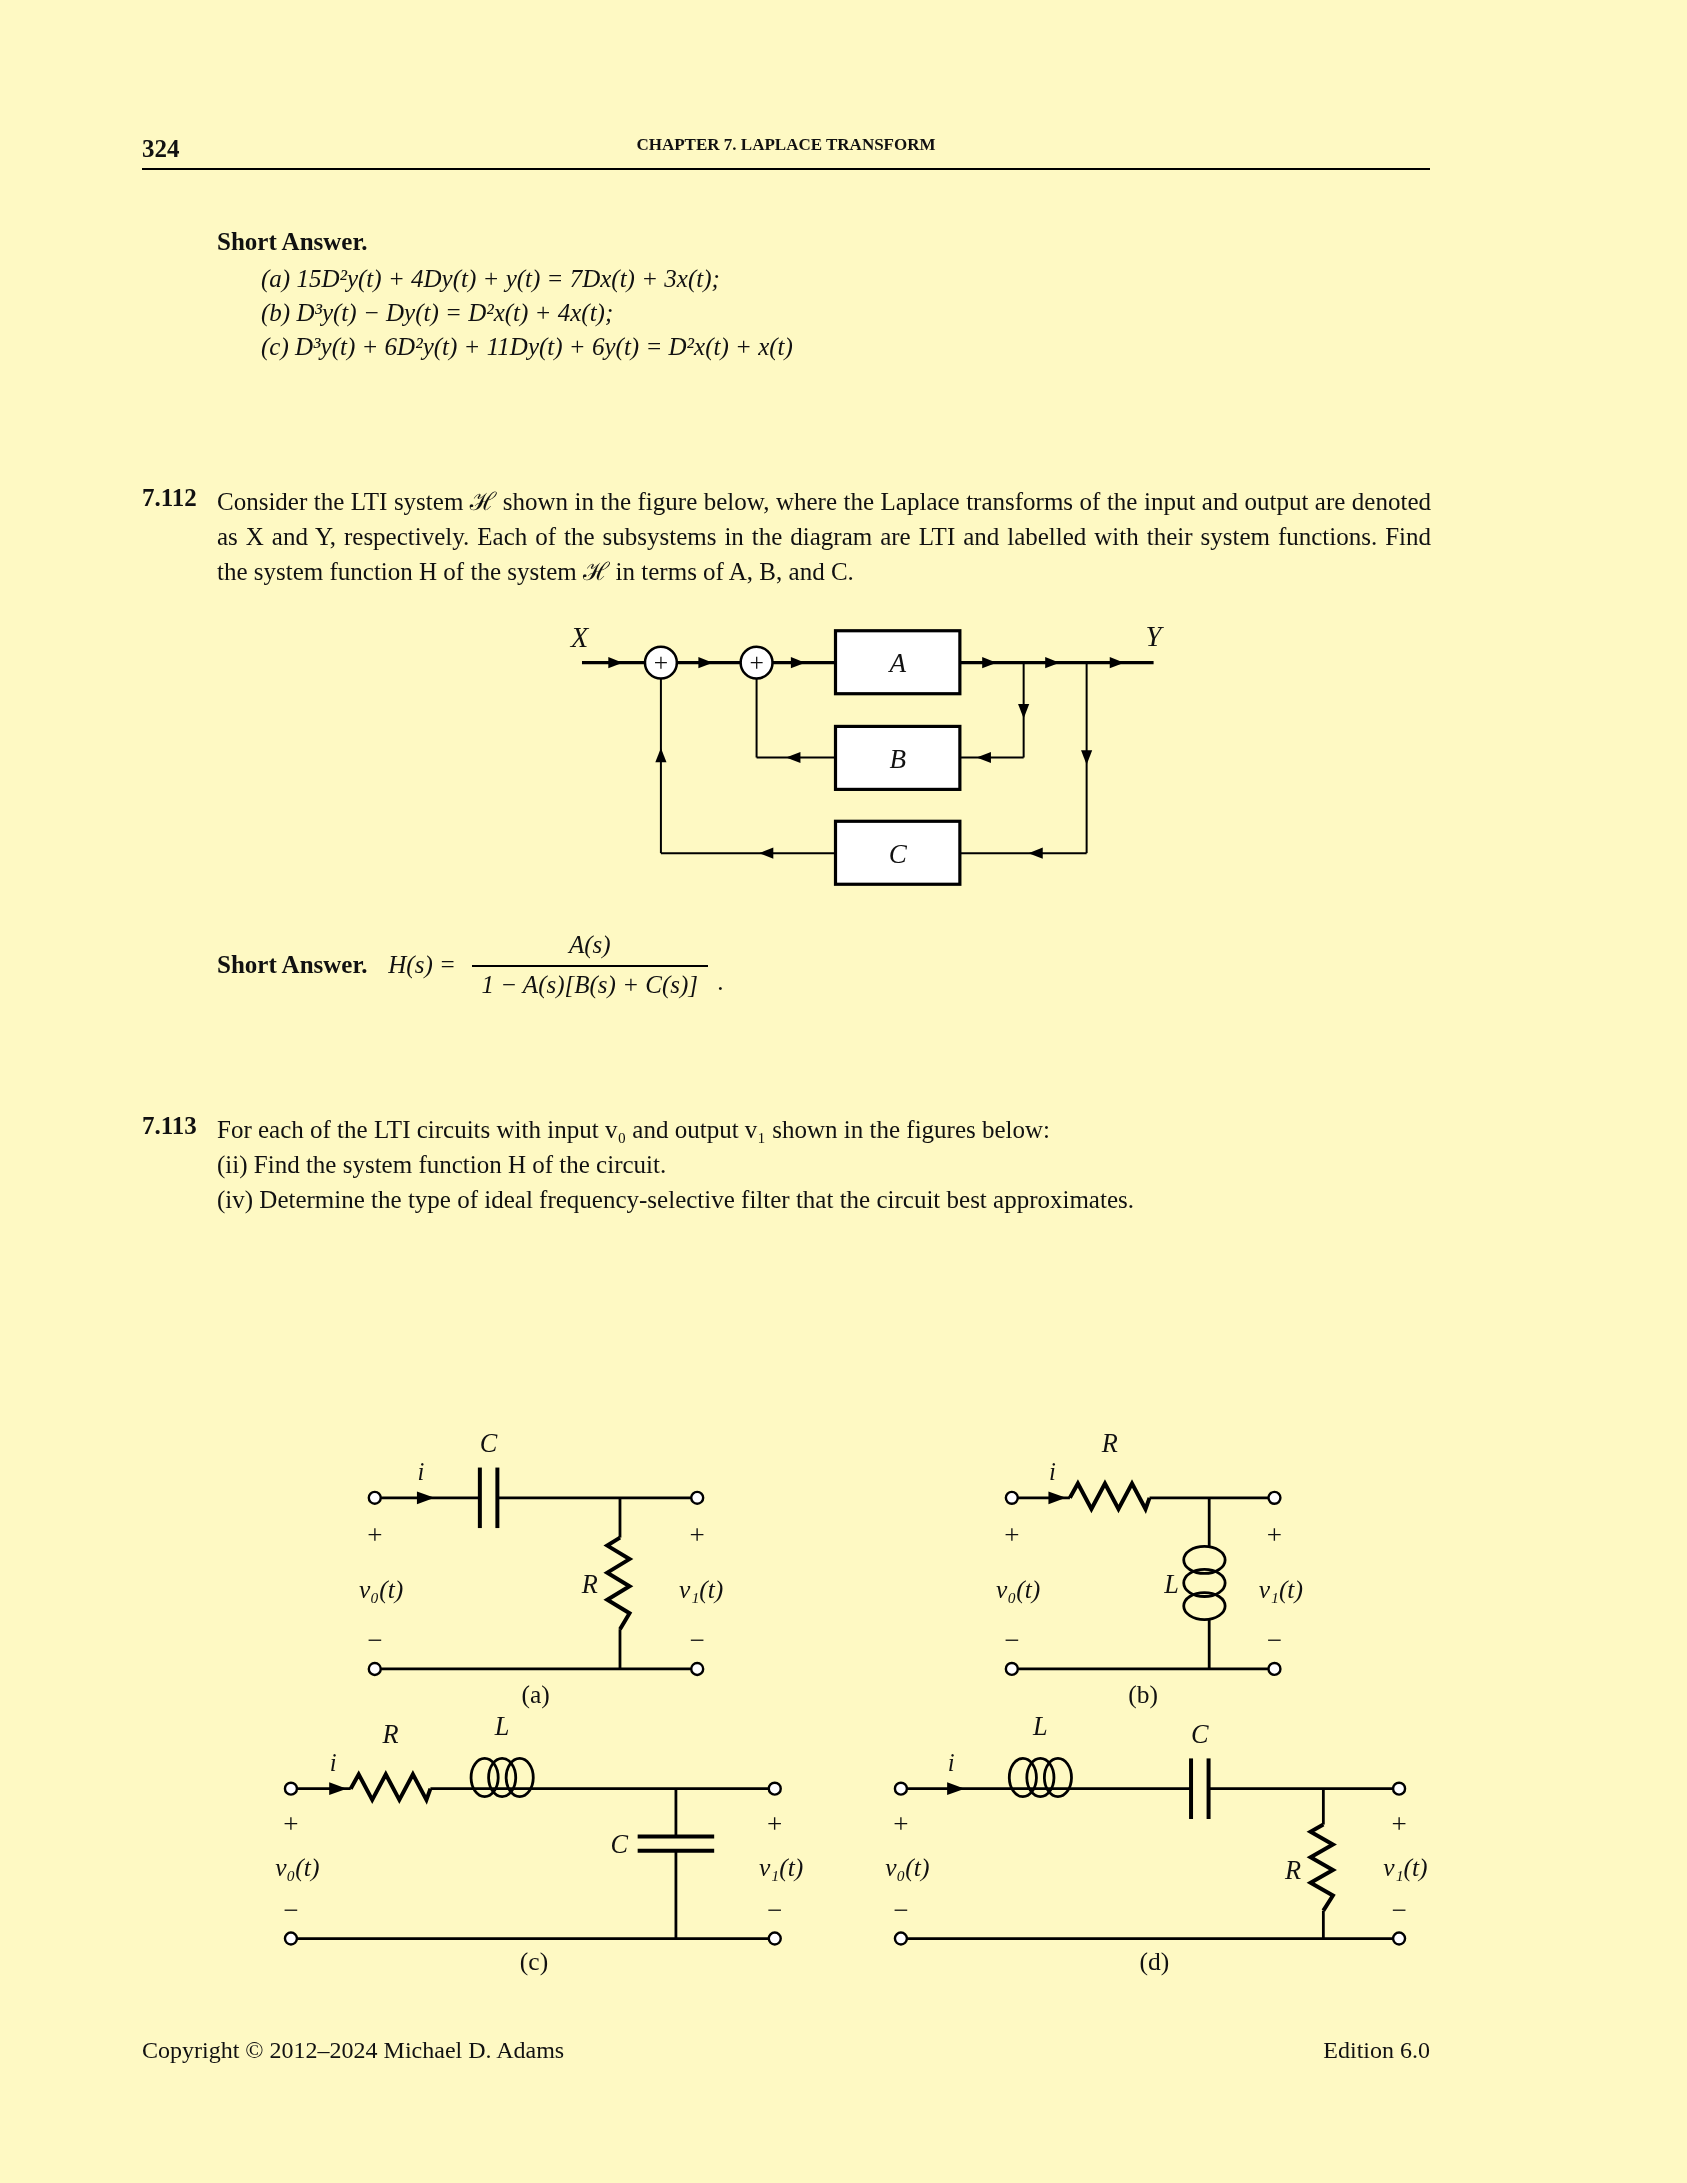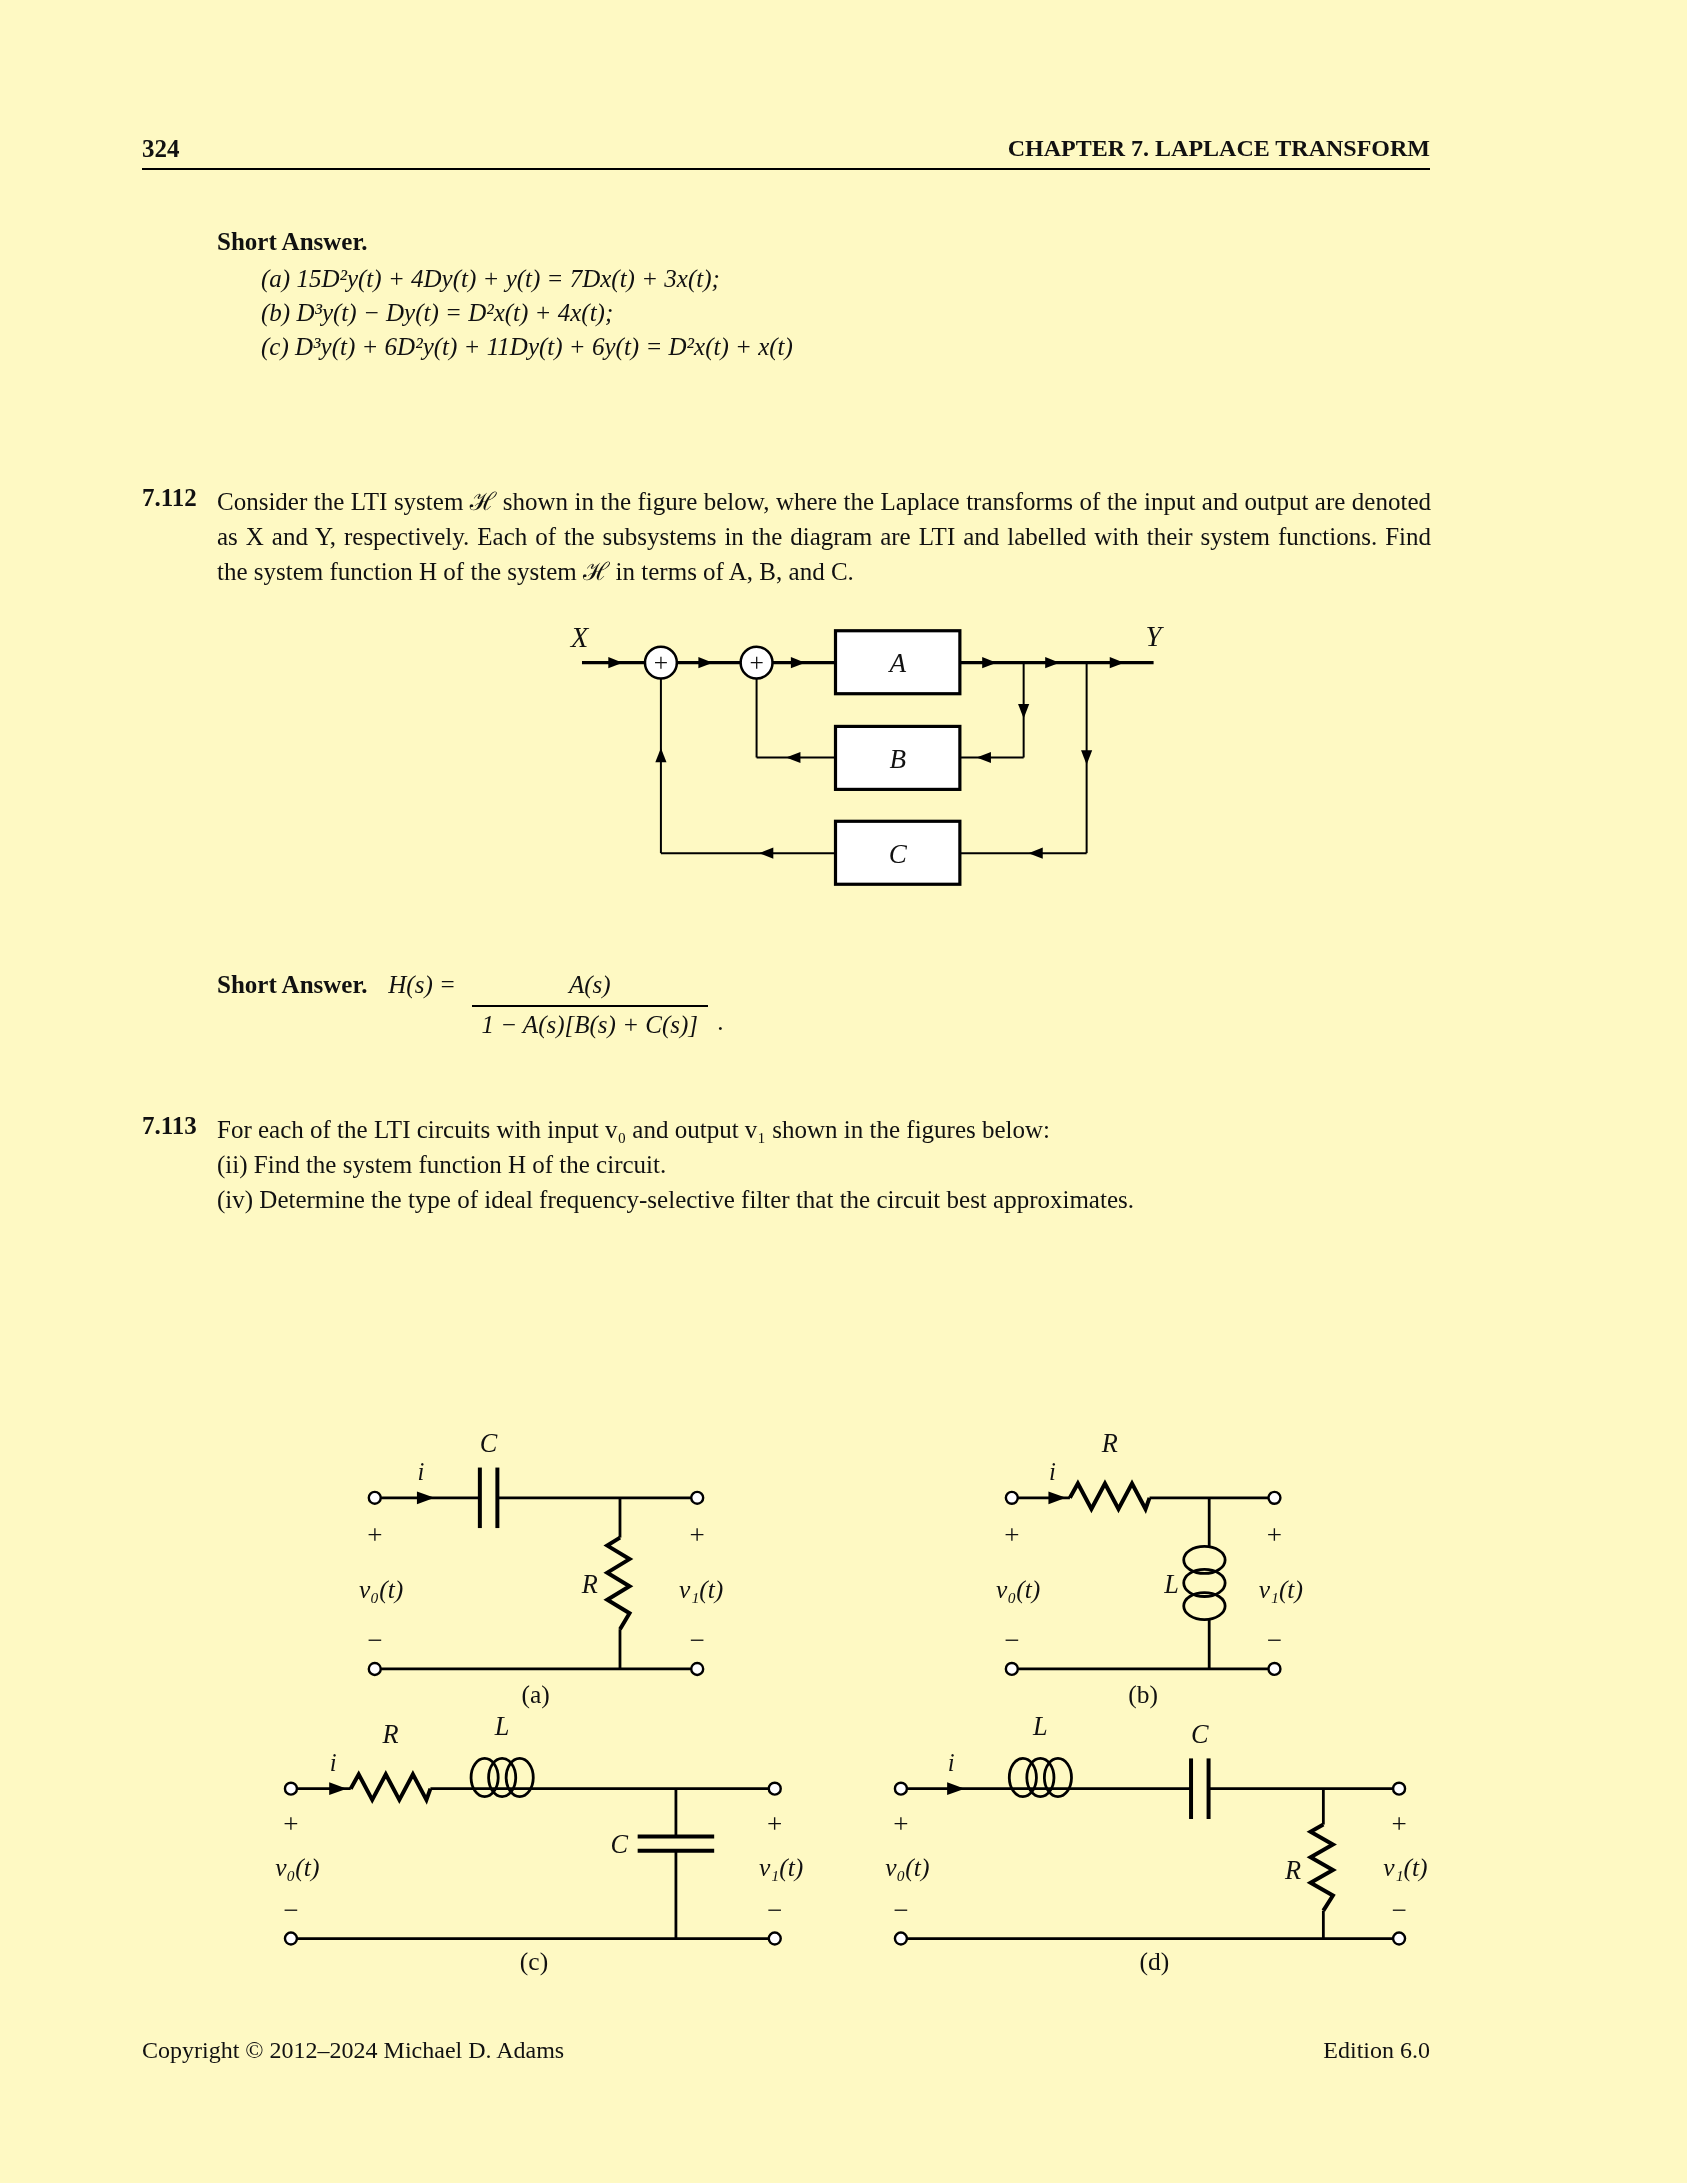--- a/index.html
+++ b/index.html
@@ -4,38 +4,38 @@
 <style>
   html,body{margin:0;padding:0;background:#e8e8e8;}
   .page{
     position:relative;width:1688px;height:2183px;background:#fef9c3;
     font-family:"Liberation Serif","DejaVu Serif",serif;color:#111;
     overflow:hidden;
   }
   .abs{position:absolute;}
   
   .pagenum{left:142px;top:135px;font-size:25px;font-weight:bold;}
-  .chapter{top:135px;left:142px;width:1288px;text-align:right;font-size:24px;font-weight:bold;}
+  .chapter{top:135px;left:142px;width:1288px;text-align:center;font-size:17px;font-weight:bold;}
   .headrule{left:142px;top:168px;width:1288px;height:2.4px;background:#000;}
   
   .sa1-head{left:217px;top:228px;font-size:25px;font-weight:bold;}
   .sa1-eqs{left:217px;top:262px;font-size:25px;line-height:34px;font-style:italic;margin-left:44px;}
   
   .pnum{font-size:25px;font-weight:bold;}
   .ptext{font-size:25px;line-height:35px;text-align:justify;}
   .p712-num{left:142px;top:484px;}
   .p712-text{left:217px;top:484px;width:1214px;}
   .p713-num{left:142px;top:1112px;}
   .p713-text{left:217px;top:1112px;width:1219px;}
   .p713-items{left:217px;top:1147px;font-size:25px;line-height:35px;}
   
   .sa2{left:217px;top:931px;display:flex;align-items:center;gap:16px;font-size:25px;}
   .sa2 .head{font-weight:bold;}
   .sa2 .lhs{font-style:italic;margin-left:4.8px;}
-  .frac{display:inline-block;text-align:center;font-style:italic;margin-top:40px;}
+  .frac{display:inline-block;text-align:center;font-style:italic;}
   .frac .num{display:block;padding:0 9.6px 5.6px;}
   .frac .den{display:block;border-top:2.4px solid #000;padding:4.8px 9.6px 0;}
   .sa2 .period{align-self:flex-end;margin-left:-6.4px;margin-bottom:3.2px;}
   
   .foot-left{left:142px;top:2037px;font-size:24px;}
   .foot-right{top:2037px;left:142px;width:1288px;text-align:right;font-size:24px;}
   svg{overflow:visible;display:block;}
   svg text{font-family:"Liberation Serif","DejaVu Serif",serif;fill:#111;}
 </style>
 </head>

